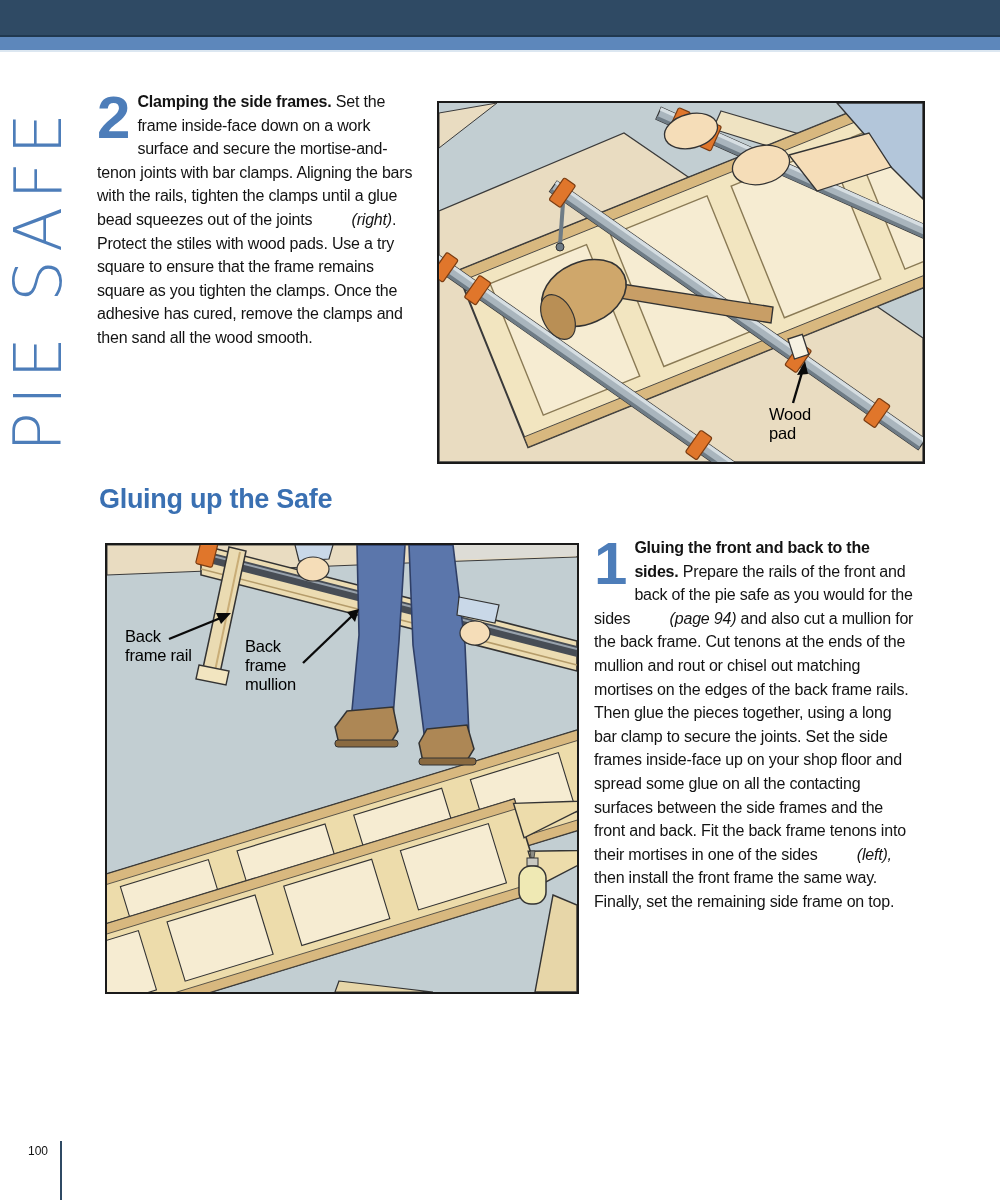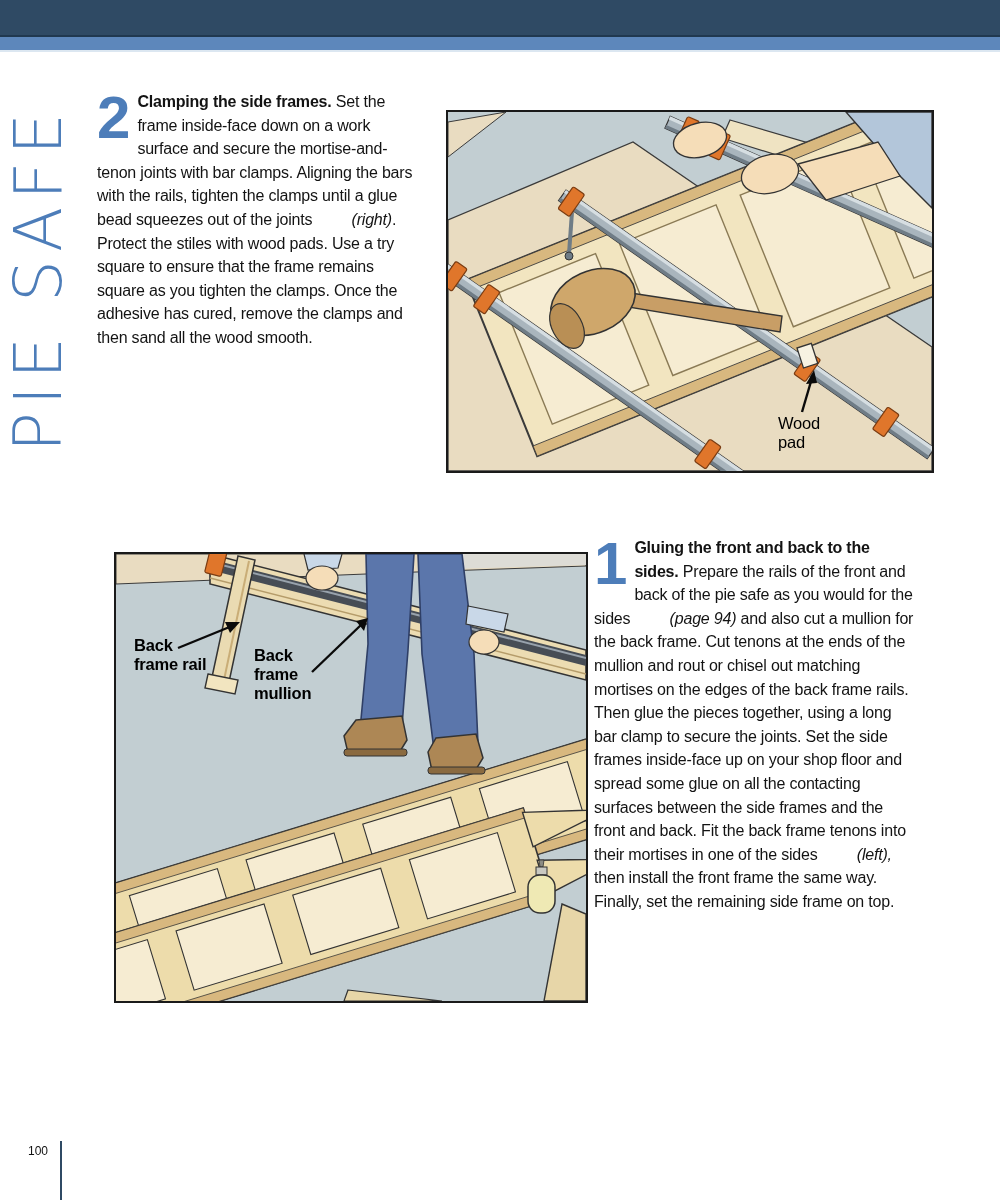--- a/index.html
+++ b/index.html
@@ -28,23 +28,23 @@
   .step b{font-weight:700;}
   .step i{font-style:italic;margin-left:35px;}
   .step2{left:97px;top:90px;width:327px;}
   .step1{left:594px;top:536px;width:324px;}
   
   .section-heading{
     position:absolute;left:99px;top:484px;margin:0;font-size:27px;font-weight:700;color:#3a70b2;
     letter-spacing:-0.3px;
   }
   
-  .illus{position:absolute;margin:14px;border:2px solid #1a1a1a;background:#fdba74;}
+  .illus{position:absolute;margin:5px;border:2px solid #1a1a1a;background:#fdba74;}
   .illus-top{left:432px;top:96px;width:484px;height:359px;}
-  .illus-bottom{left:100px;top:538px;width:470px;height:447px;font-weight:bold;}
+  .illus-bottom{left:100px;top:538px;width:470px;height:447px;}
   .illus svg{position:absolute;left:0;top:0;display:block;}
   .illus-label{
     position:absolute;font-size:16.5px;line-height:1.15;color:#000;
     white-space:pre-line;letter-spacing:-0.2px;
   }
   .label-woodpad{left:330px;top:302px;}
   .label-rail{left:18px;top:82px;}
   .label-mullion{left:138px;top:92px;}
   
   .pagenum{position:absolute;left:28px;top:1144px;font-size:12px;color:#111;}
@@ -133,20 +133,21 @@
 
       <g>
         <line x1="354" y1="300" x2="364" y2="266" stroke="#0a0a0a" stroke-width="2.4"></line>
         <polygon points="366,258 358,272 369,271" fill="#0a0a0a"></polygon>
       </g>
     </svg>
     <div class="illus-label label-woodpad">Wood
 pad</div>
   </figure>
 
+  <h2 class="section-heading">Gluing up the Safe</h2>
 
   <figure class="illus illus-bottom">
     <svg width="470" height="447" viewBox="0 0 470 447">
       <defs>
         <g id="sideframe-flat">
           <rect x="0" y="0" width="520" height="96" fill="#eddcab" stroke="#333" stroke-width="1.6"></rect>
           <rect x="0" y="0" width="520" height="10" fill="#d8b87f" stroke="#333" stroke-width="0.7"></rect>
           <rect x="0" y="86" width="520" height="10" fill="#d8b87f" stroke="#333" stroke-width="0.7"></rect>
           <rect x="30" y="16" width="92" height="62" fill="#f6ecd2" stroke="#333" stroke-width="1.1"></rect>
           <rect x="152" y="16" width="92" height="62" fill="#f6ecd2" stroke="#333" stroke-width="1.1"></rect>

